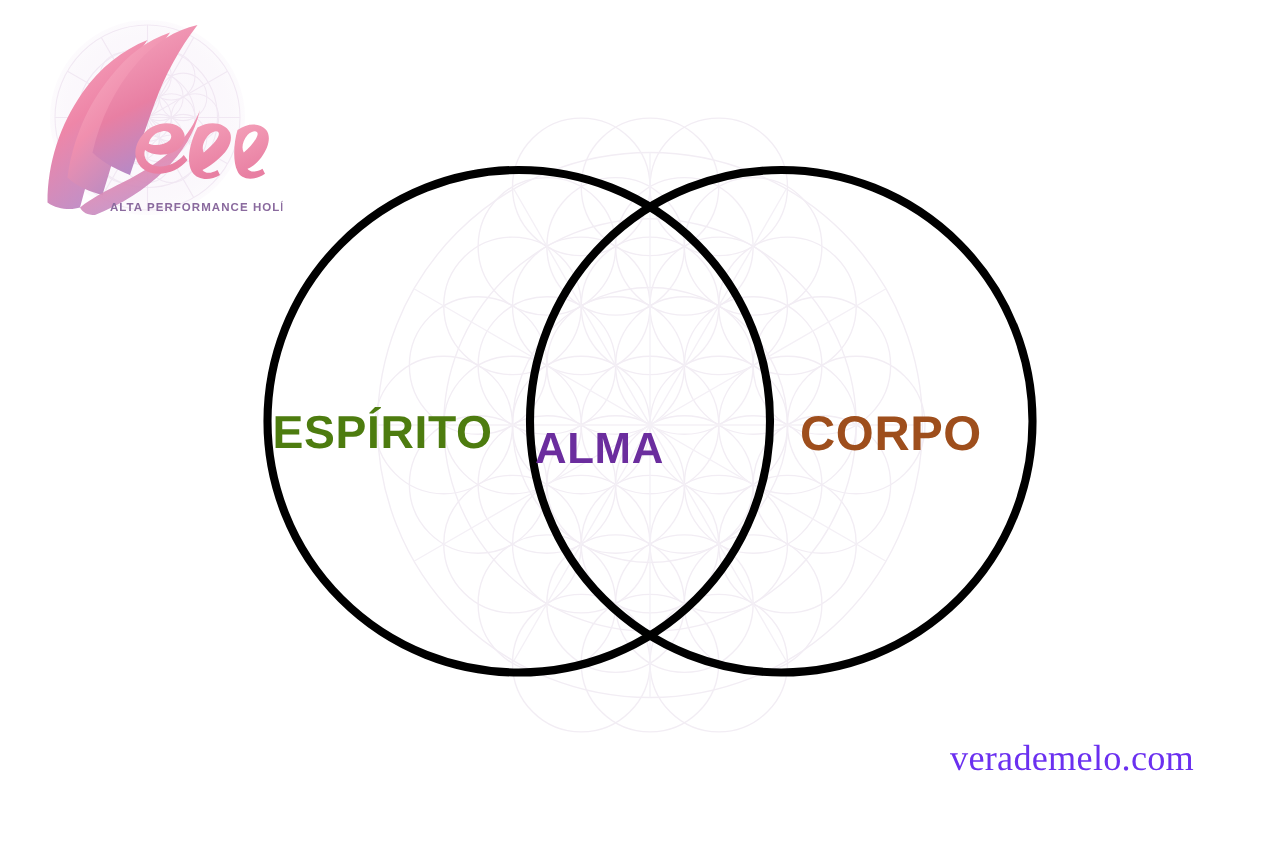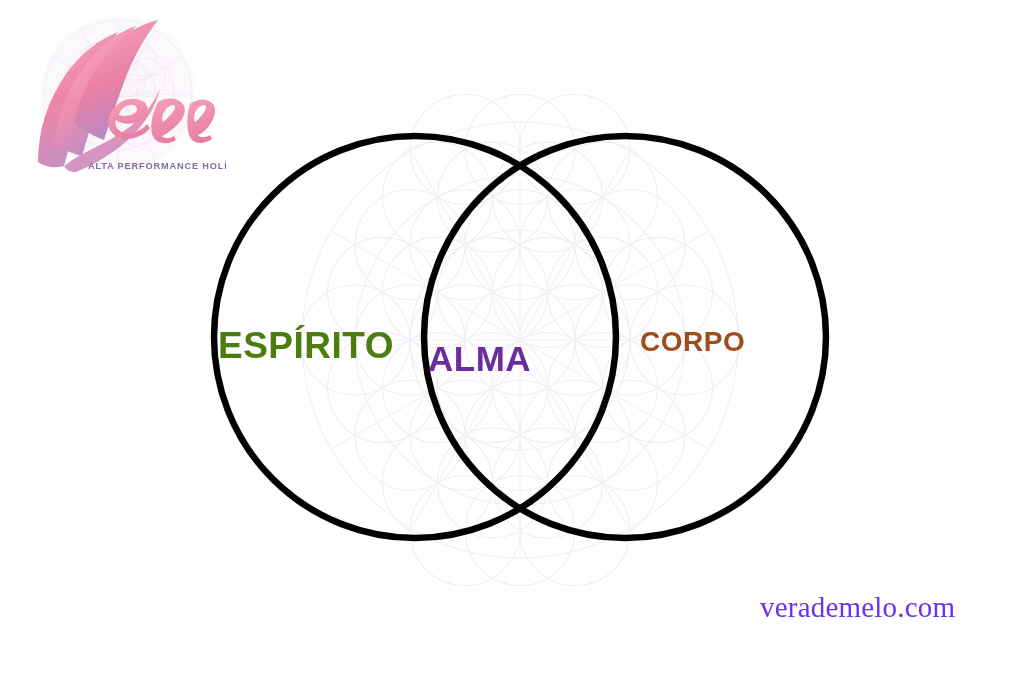--- a/index.html
+++ b/index.html
@@ -56,21 +56,21 @@
   #label-alma {
     left: 428px;
     top: 329px;
     font-size: 35px;
     color: #6B2D9E;
     margin-top: 12px;
   }
   #label-corpo {
     left: 640px;
     top: 328px;
-    font-size: 28px;
+    font-size: 39px;
     color: #9E4E1C;
   }
 
   
   #website {
     position: absolute;
     left: 760px;
     top: 591px;
     font-family: "Liberation Serif", serif;
     font-size: 29px;

